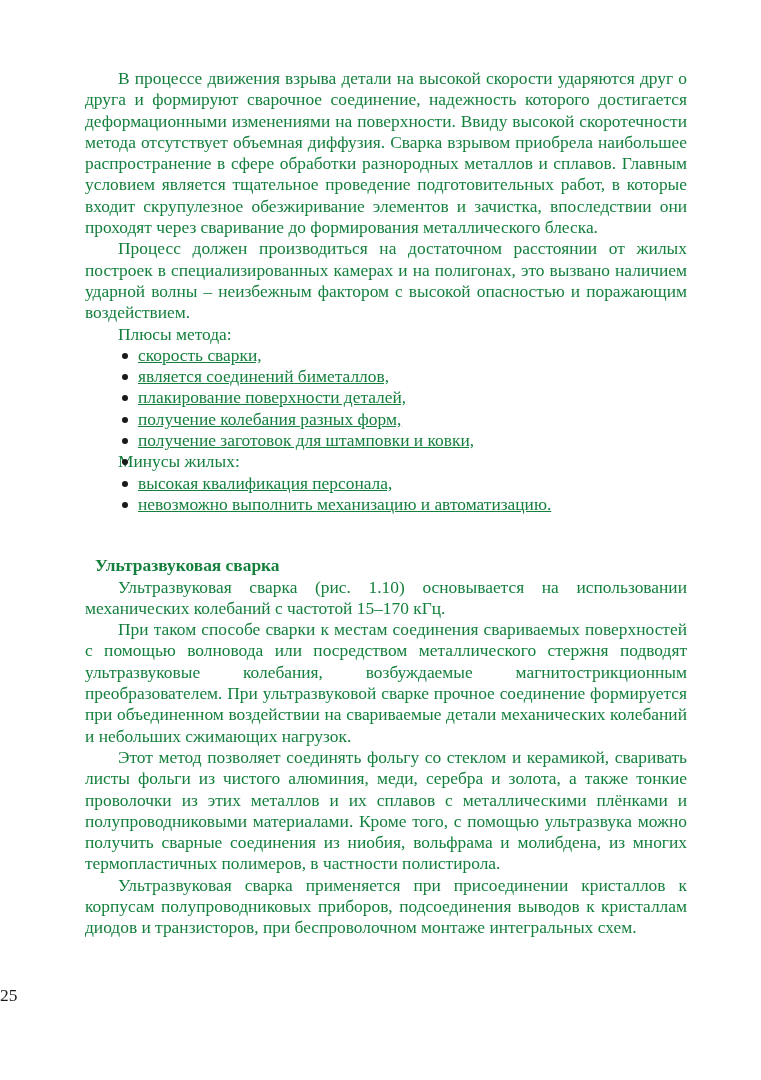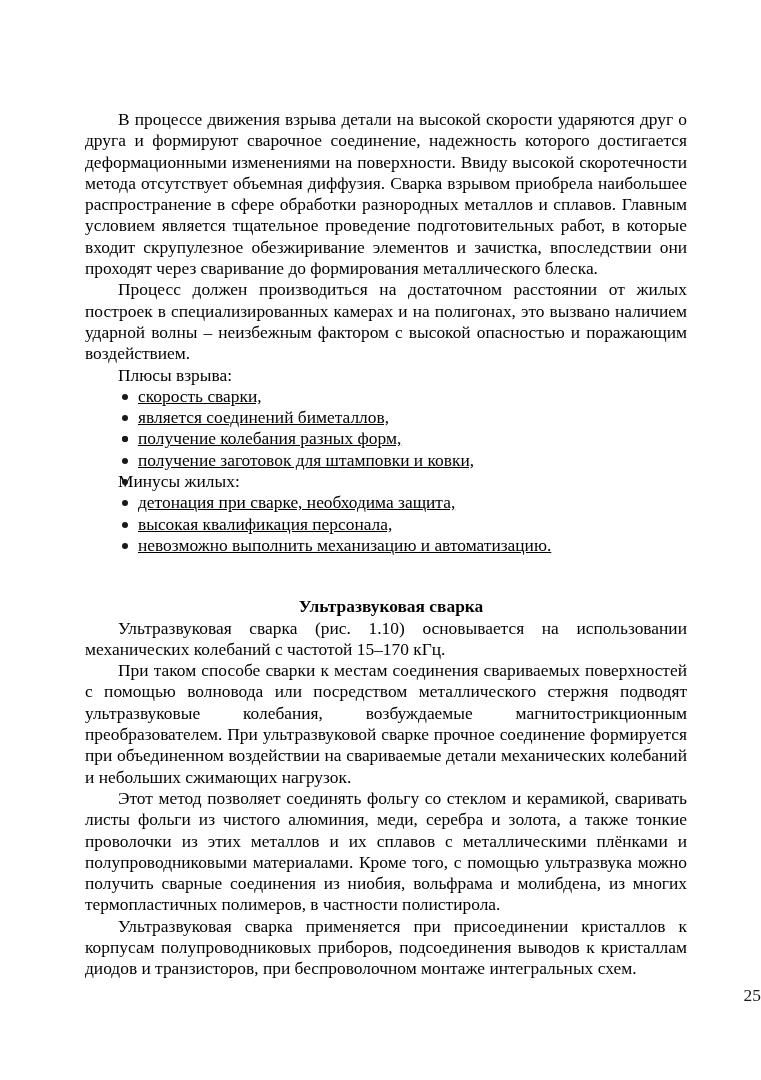--- a/index.html
+++ b/index.html
@@ -5,62 +5,60 @@
   html, body { margin: 0; padding: 0; background: #ffffff; }
   body { width: 761px; height: 1080px; position: relative; overflow: hidden; }
   .page {
     position: absolute;
     left: 85px;
     top: 68px;
     width: 602px;
     font-family: "Liberation Serif", "DejaVu Serif", serif;
     font-size: 17.4px;
     line-height: 21.3px;
-    color: #000000;
-    margin-top: 41px;
+    color: #15803d;
   }
   .p { margin: 0; text-align: justify; text-indent: 33px; }
   .p-plain { margin: 0; text-indent: 33px; }
   ul.bullets { list-style: none; margin: 0; padding: 0; }
   ul.bullets li { position: relative; padding-left: 53px; margin: 0; text-decoration: underline; }
   ul.bullets li .dot {
     position: absolute; left: 37px; top: 8px;
     width: 6px; height: 6px; border-radius: 50%; background: #1a1a1a;
   }
   .heading {
-    margin: 0; text-align: center; font-weight: bold;
+    margin: 0; font-weight: bold;
     margin-top: 40px; padding-left: 10px;
   }
   .page-number {
     position: absolute; left: 0; width: 761px; top: 985px;
-    text-align: right;
+    text-align: left;
     font-family: "Liberation Serif", "DejaVu Serif", serif;
     font-size: 17.4px; color: #1a1a1a;
   }
 </style>
 </head>
 <body>
 
 <div class="page">
   <p class="p">В процессе движения взрыва детали на высокой скорости ударяются друг о друга и формируют сварочное соединение, надежность которого достигается деформационными изменениями на поверхности. Ввиду высокой скоротечности метода отсутствует объемная диффузия. Сварка взрывом приобрела наибольшее распространение в сфере обработки разнородных металлов и сплавов. Главным условием является тщательное проведение подготовительных работ, в которые входит скрупулезное обезжиривание элементов и зачистка, впоследствии они проходят через сваривание до формирования металлического блеска.</p>
   <p class="p">Процесс должен производиться на достаточном расстоянии от жилых построек в специализированных камерах и на полигонах, это вызвано наличием ударной волны – неизбежным фактором с высокой опасностью и поражающим воздействием.</p>
 
-  <p class="p-plain">Плюсы взрыва:</p>
+  <p class="p-plain">Плюсы метода:</p>
   <ul class="bullets">
     <li><span class="dot"></span><span>скорость сварки,</span></li>
     <li><span class="dot"></span><span>является соединений биметаллов,</span></li>
-    <li><span class="dot"></span></li>
+    <li><span class="dot"></span><span>плакирование поверхности деталей,</span></li>
     <li><span class="dot"></span><span>получение колебания разных форм,</span></li>
     <li><span class="dot"></span><span>получение заготовок для штамповки и ковки,</span></li>
     <li><span class="dot"></span></li>
   </ul>
 
   <p class="p-plain">Минусы жилых:</p>
   <ul class="bullets">
-    <li><span class="dot"></span><span>детонация при сварке, необходима защита,</span></li>
     <li><span class="dot"></span><span>высокая квалификация персонала,</span></li>
     <li><span class="dot"></span><span>невозможно выполнить механизацию и автоматизацию.</span></li>
   </ul>
 
   <h2 class="p heading" style="text-indent:0; font-size:17.4px;">Ультразвуковая сварка</h2>
 
   <p class="p">Ультразвуковая сварка (рис. 1.10) основывается на использовании механических колебаний с частотой 15–170 кГц.</p>
   <p class="p">При таком способе сварки к местам соединения свариваемых поверхностей с помощью волновода или посредством металлического стержня подводят ультразвуковые колебания, возбуждаемые магнитострикционным преобразователем. При ультразвуковой сварке прочное соединение формируется при объединенном воздействии на свариваемые детали механических колебаний и небольших сжимающих нагрузок.</p>
   <p class="p">Этот метод позволяет соединять фольгу со стеклом и керамикой, сваривать листы фольги из чистого алюминия, меди, серебра и золота, а также тонкие проволочки из этих металлов и их сплавов с металлическими плёнками и полупроводниковыми материалами. Кроме того, с помощью ультразвука можно получить сварные соединения из ниобия, вольфрама и молибдена, из многих термопластичных полимеров, в частности полистирола.</p>
   <p class="p">Ультразвуковая сварка применяется при присоединении кристаллов к корпусам полупроводниковых приборов, подсоединения выводов к кристаллам диодов и транзисторов, при беспроволочном монтаже интегральных схем.</p>

